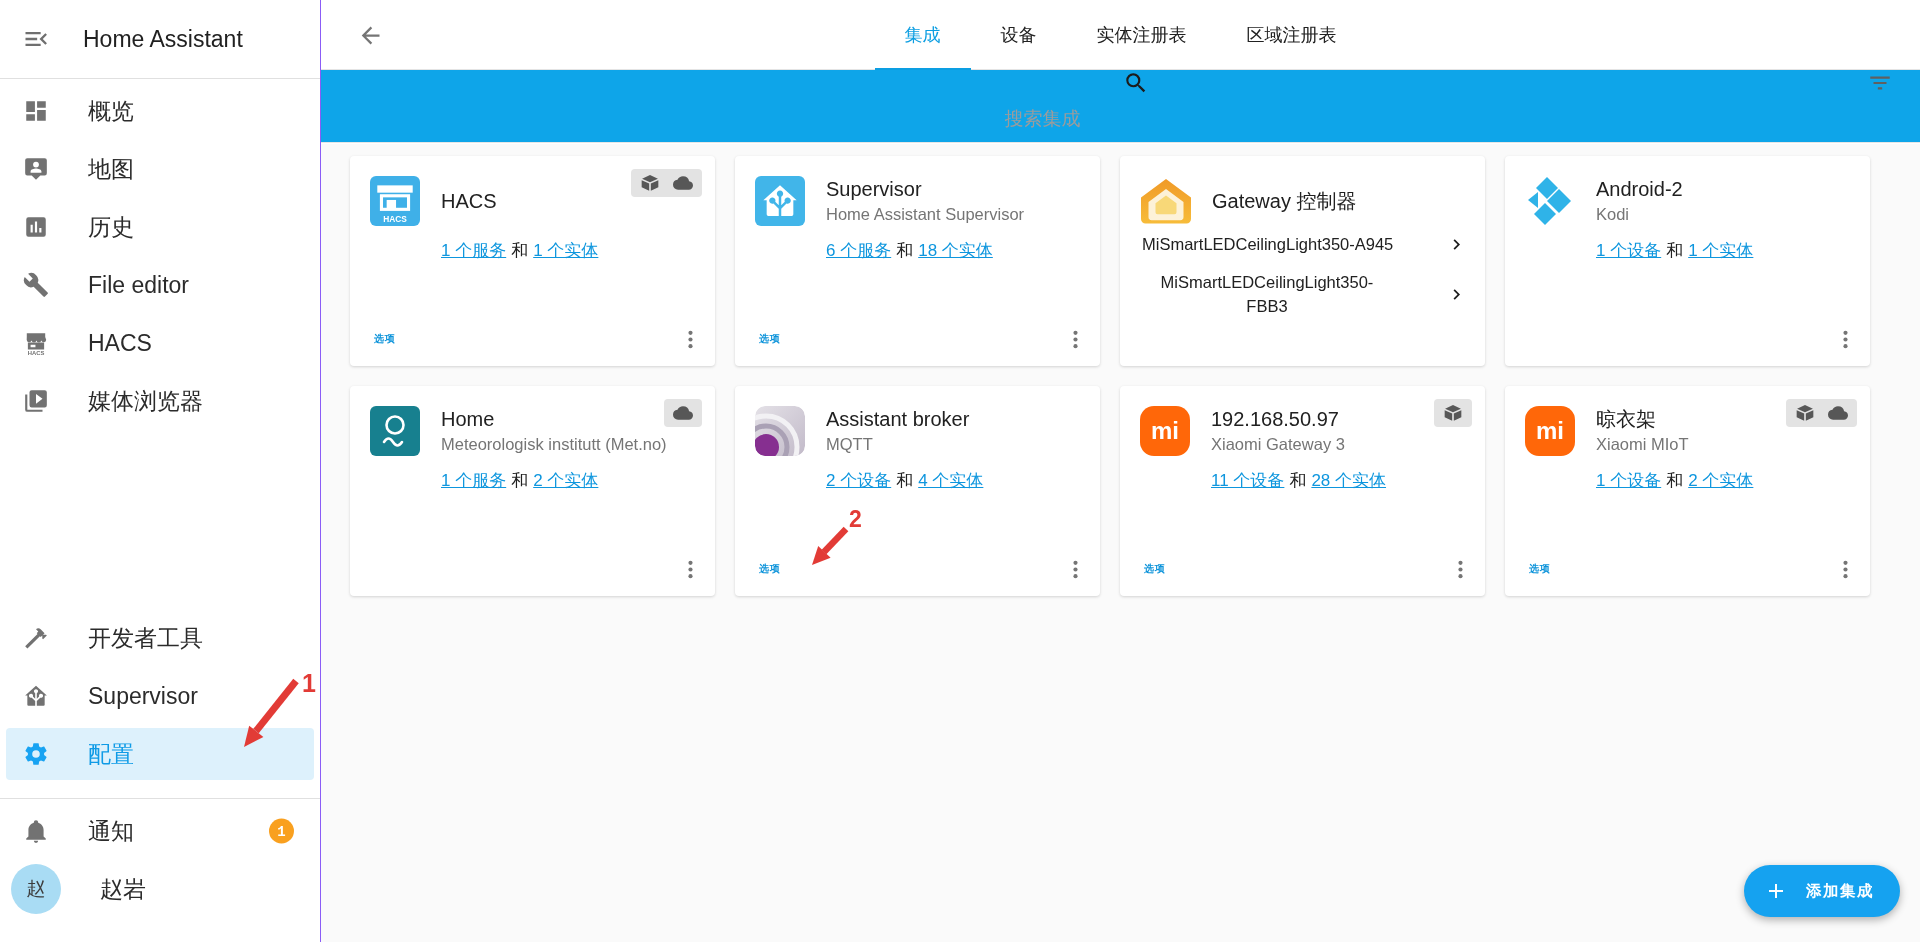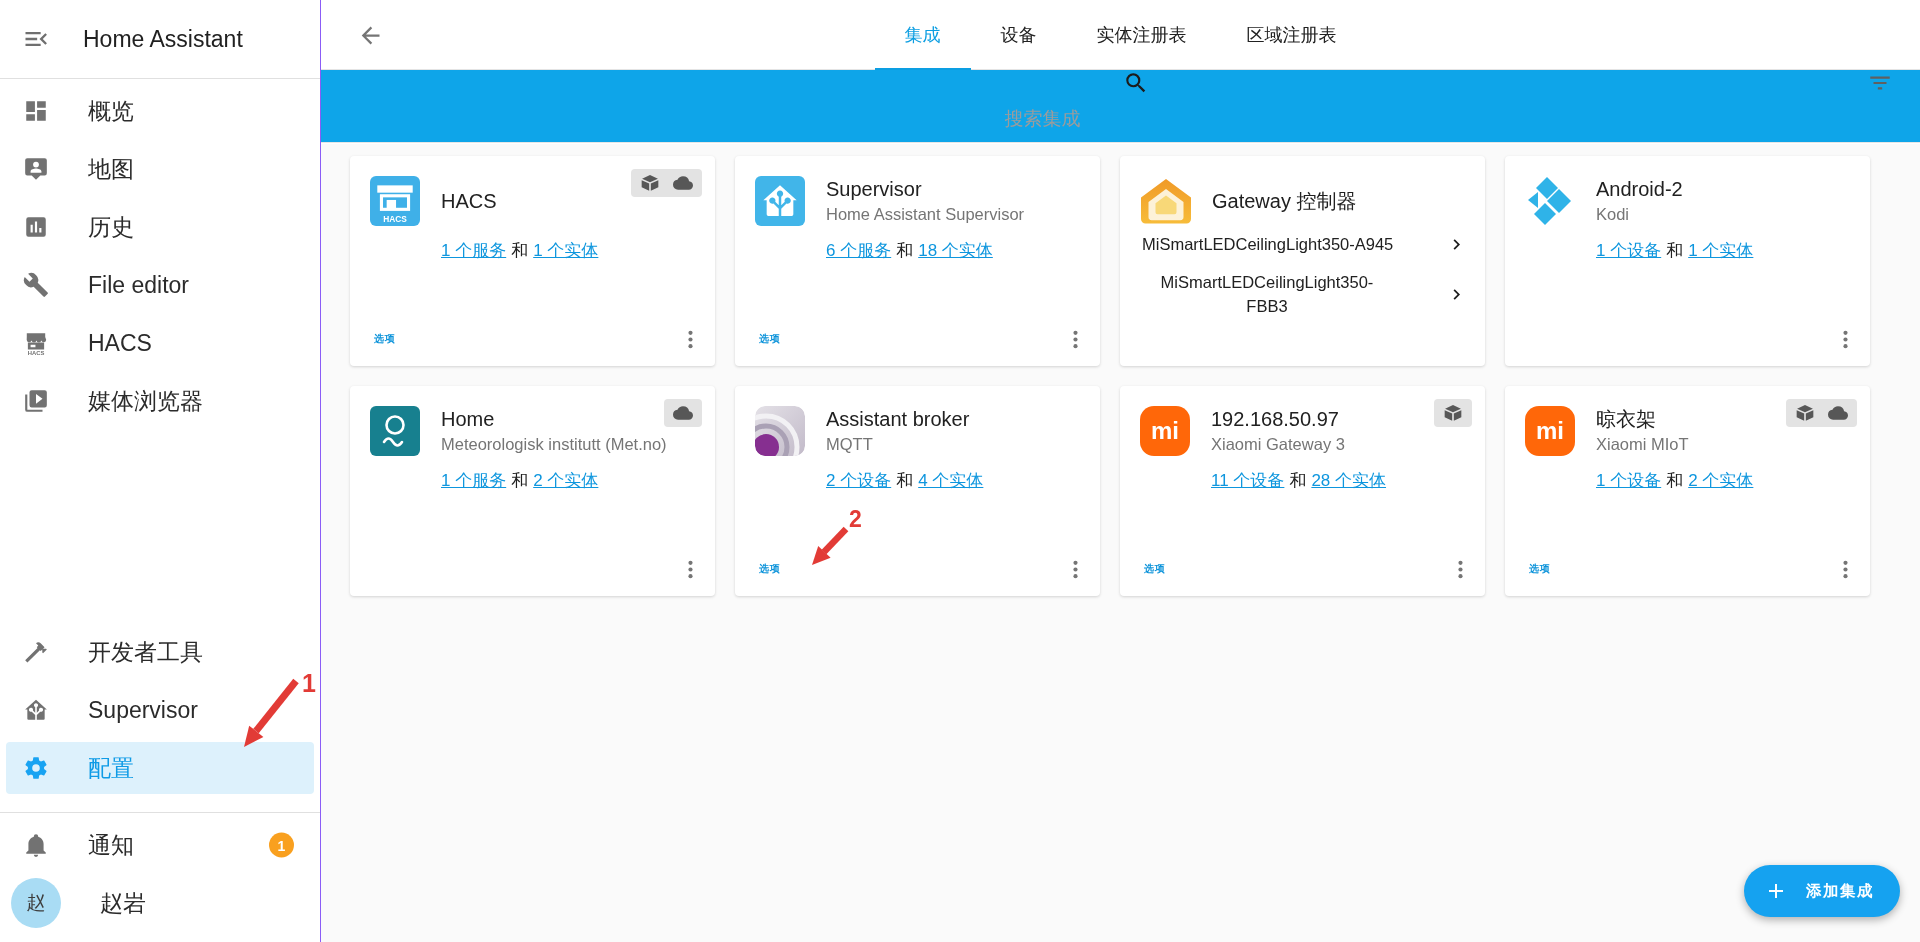--- a/index.html
+++ b/index.html
@@ -26,21 +26,21 @@
   .sb-item .sb-icon { width:26px; height:26px; margin-left:23px; color:#727272; position:relative; z-index:1; }
   .sb-item .sb-label { margin-left:39px; font-size:23px; color:#2b2b2b; position:relative; z-index:1; }
   .sb-item.selected::before {
     content:""; position:absolute; top:3px; bottom:3px; left:6px; right:6px;
     background:#ddf1fc; border-radius:4px;
   }
   .sb-item.selected .sb-icon { color:#18a3f2; }
   .sb-item.selected .sb-label { color:#0f9be6; }
   .sb-list-top { padding-top:3px; }
   .sb-spacer { flex:1; }
-  .sb-footer { border-top:1px solid #e0e0e0; margin-top:15px; padding:3px 0 10px 0; }
+  .sb-footer { border-top:1px solid #e0e0e0; margin-top:15px; padding:3px 0 24px 0;font-family:Liberation Mono, monospace; }
   .nbadge {
     position:absolute; right:26px; top:50%; transform:translateY(-50%);
     width:25px; height:25px; border-radius:50%; background:#f9a01f; color:#fff;
     font-size:14px; font-weight:bold; display:flex; align-items:center; justify-content:center;
   }
   .avatar {
     width:50px; height:50px; border-radius:50%; background:#a9dcf4; color:#3d3d3d;
     display:flex; align-items:center; justify-content:center; font-size:19px;
     margin-left:11px; flex:none; position:relative; z-index:1;
   }

